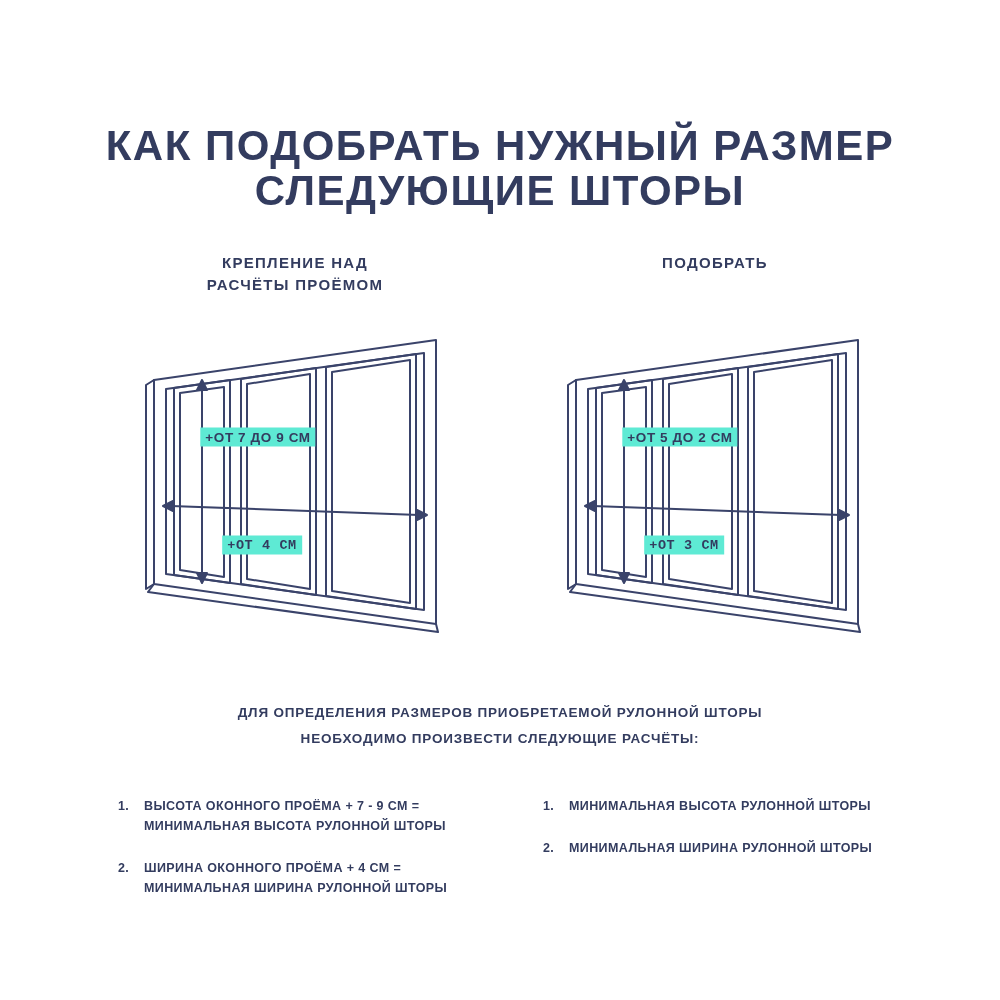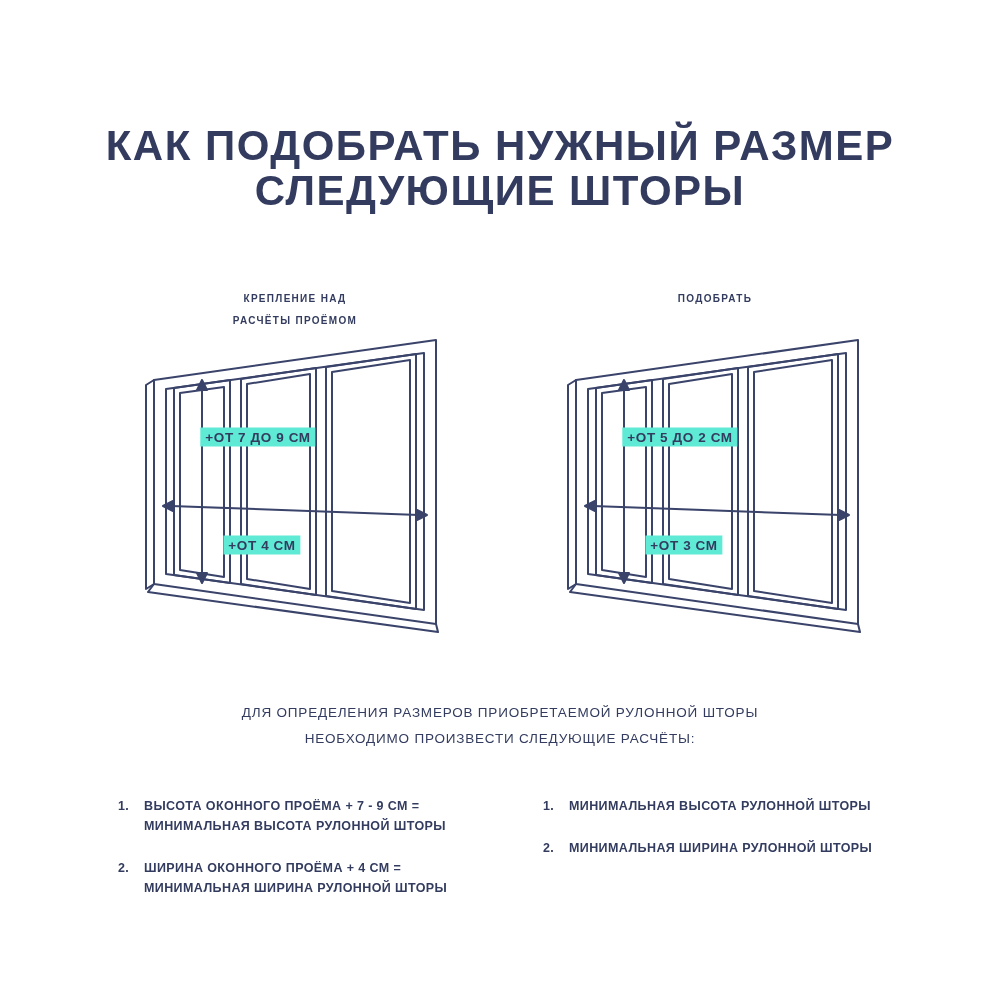--- a/index.html
+++ b/index.html
@@ -21,25 +21,24 @@
     text-align:center;
     font-size:42px;
     font-weight:700;
     letter-spacing:1.5px;
     line-height:45px;
     margin-top:47px;
   }
   .col-heading {
     position:absolute;
     text-align:center;
-    font-size:10px;
+    font-size:15px;
     font-weight:700;
     letter-spacing:1.3px;
     line-height:22px;
-    margin-top:36px;
   }
   .col-heading.left  { top:252px; left:95px;  width:400px; }
   .col-heading.right { top:252px; left:515px; width:400px; }
   .figure {
     position:absolute;
     width:310px; height:310px;
   }
   .figure.left  { top:332px; left:140px; }
   .figure.right { top:332px; left:562px; }
   .window-svg { width:100%; height:100%; display:block; }
@@ -47,27 +46,27 @@
     position:absolute;
     transform:translate(-50%,-50%);
     background:#5eead4;
     padding:2px 5px;
     font-size:13.5px;
     font-weight:700;
     letter-spacing:0.6px;
     white-space:nowrap;
   }
   .measure-label.height { left:118px; top:105px; }
-  .measure-label.width  { left:122px; top:213px; }
+  .measure-label.width  { left:122px; top:213px;font-family:Liberation Mono, monospace; }
   .intro {
     position:absolute;
     top:700px; left:0; width:100%;
     text-align:center;
     font-size:13.5px;
-    font-weight:400;
+    font-weight:700;
     letter-spacing:0.8px;
     line-height:26px;
   }
   .calc-list { position:absolute; width:375px; }
   .calc-list.left  { top:796px; left:118px; }
   .calc-list.right { top:796px; left:543px; }
   .calc-item {
     position:relative;
     padding-left:26px;
     margin-bottom:22px;

